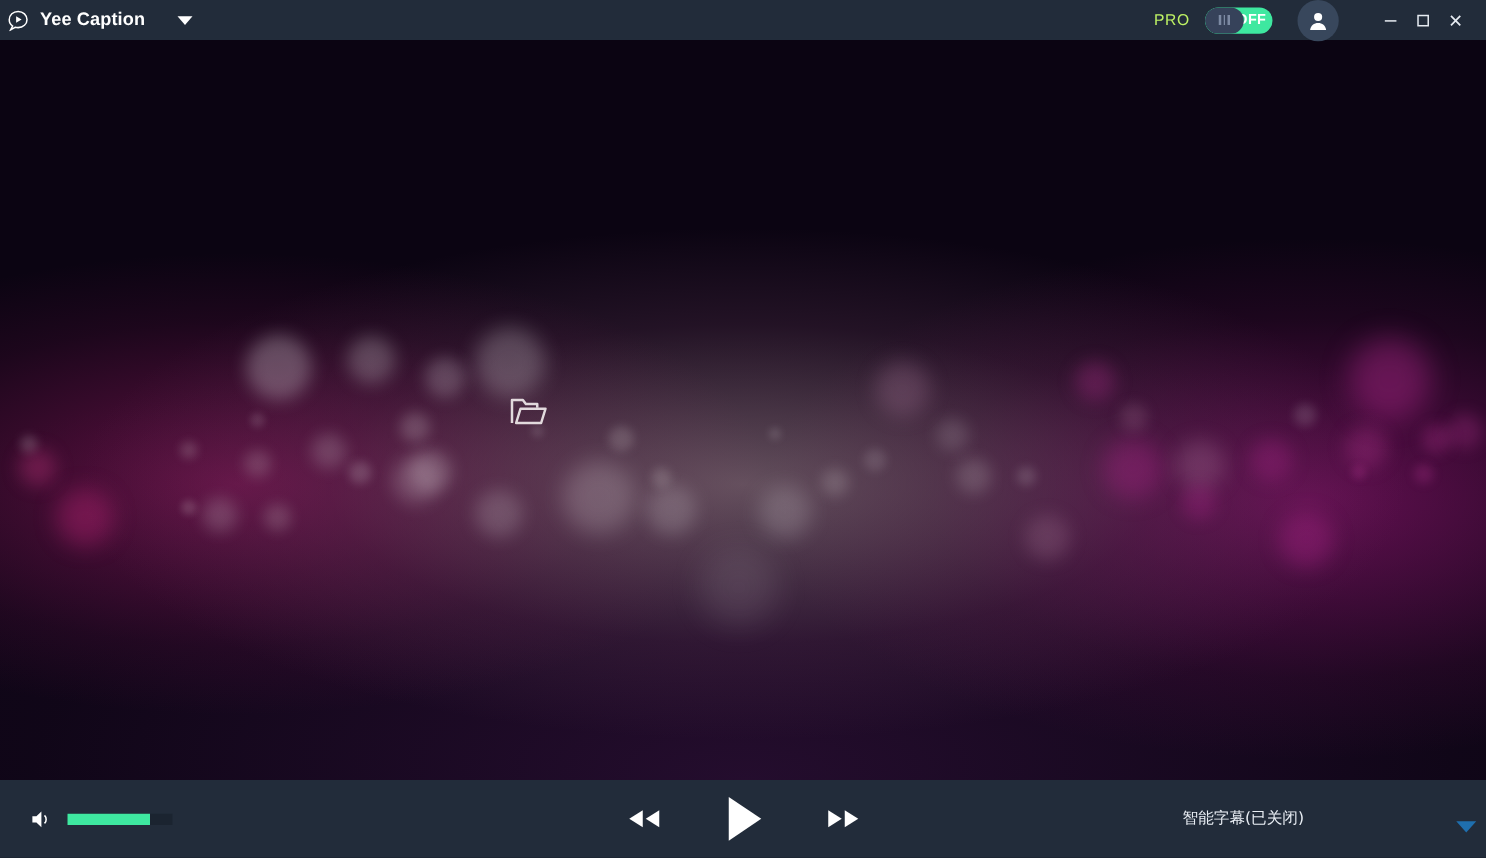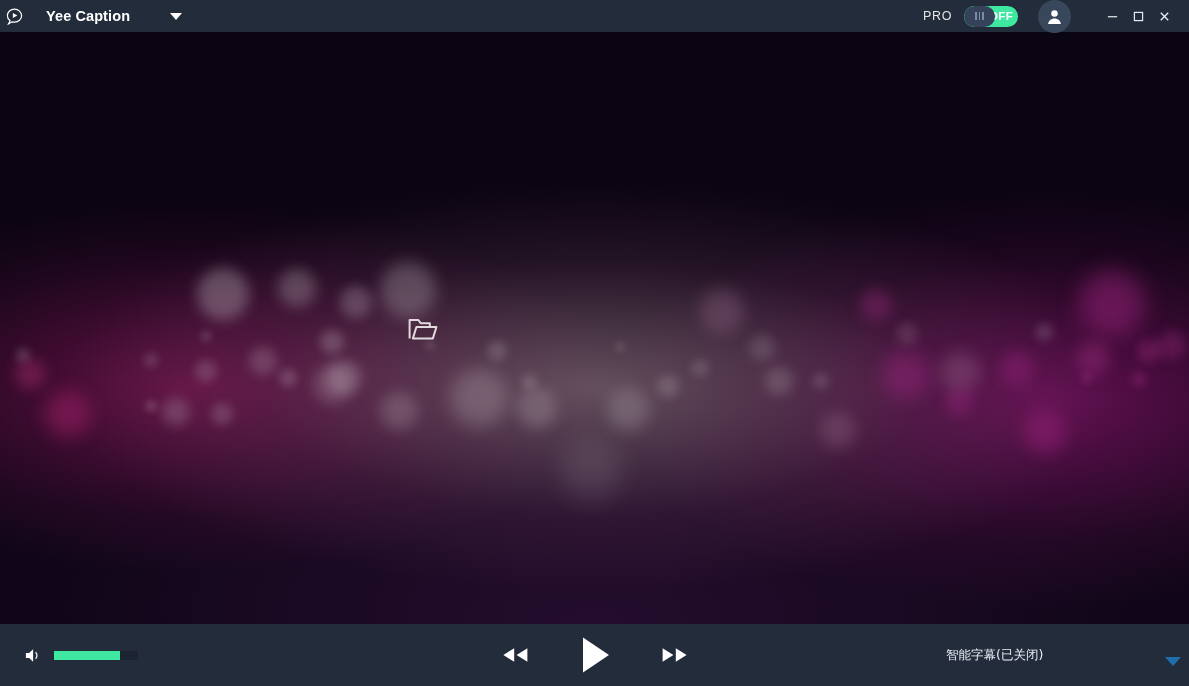--- a/index.html
+++ b/index.html
@@ -30,21 +30,21 @@
     background: #222c3a;
     display: flex;
     align-items: center;
     padding: 0 0 0 6px;
     z-index: 40;
   }
 
   .brand {
     display: flex;
     align-items: center;
-    gap: 23px;
+    gap: 9px;
     height: 100%;
   }
 
   .brand-icon {
     width: 17px;
     height: 17px;
     display: block;
     flex: 0 0 17px;
   }
 
@@ -69,21 +69,21 @@
   .titlebar-right {
     position: absolute;
     right: 0;
     top: 0;
     height: 32px;
     display: flex;
     align-items: center;
   }
 
   .pro-label {
-    color: #e5e5e5;
+    color: #bef264;
     font-size: 12.5px;
     letter-spacing: .6px;
     margin-right: 12px;
     line-height: 1;
   }
 
   
   .pro-toggle {
     position: relative;
     width: 54px;

